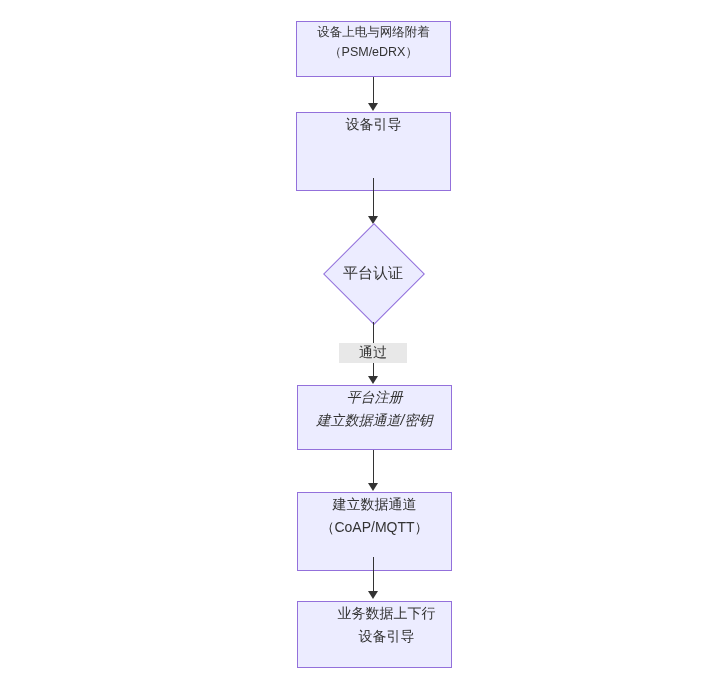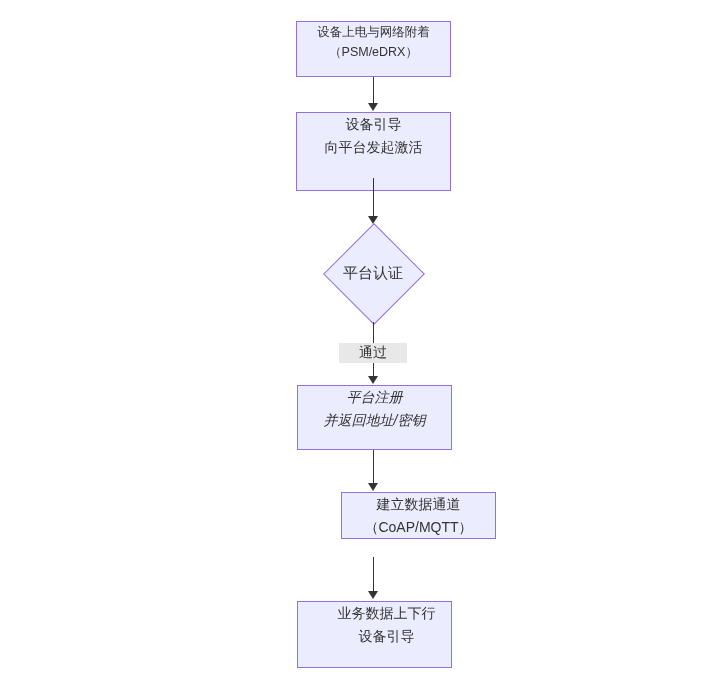--- a/index.html
+++ b/index.html
@@ -27,21 +27,21 @@
     align-items: center;
     justify-content: flex-start;
     text-align: center;
     font-size: 14px;
     line-height: 23px;
   }
   .node span { display: block; white-space: nowrap; }
   .node-a { left: 296px; top: 21px;  width: 155px; height: 56px; font-size: 12.5px; line-height: 20px; }
   .node-b { left: 296px; top: 112px; width: 155px; height: 79px; }
   .node-d { left: 297px; top: 385px; width: 155px; height: 65px; font-style: italic; }
-  .node-e { left: 297px; top: 492px; width: 155px; height: 47px; margin-left: 44px; }
+  .node-e { left: 297px; top: 492px; width: 155px; height: 79px; }
   .node-f { left: 297px; top: 601px; width: 155px; height: 67px; padding-left: 24px; }
   
   .diamond-wrap {
     position: absolute;
     left: 323px; top: 223px;
     width: 100px; height: 100px;
   }
   .diamond-shape {
     position: absolute;
     left: 14.5px; top: 14.5px;
@@ -105,38 +105,37 @@
   <div class="node node-a">
     <span>设备上电与网络附着</span>
     <span>（PSM/eDRX）</span>
   </div>
 
   <div class="edge-line edge-1-line"></div>
   <div class="arrowhead edge-1-head"></div>
 
   <div class="node node-b">
     <span>设备引导</span>
-    <span>向平台发起激活</span>
   </div>
 
   <div class="edge-line edge-2-line"></div>
   <div class="arrowhead edge-2-head"></div>
 
   <div class="diamond-wrap">
     <div class="diamond-shape"></div>
     <div class="diamond-label">平台认证</div>
   </div>
 
   <div class="edge-line edge-3-line"></div>
   <div class="edge-label">通过</div>
   <div class="arrowhead edge-3-head"></div>
 
   <div class="node node-d">
     <span>平台注册</span>
-    <span>并返回地址/密钥</span>
+    <span>建立数据通道/密钥</span>
   </div>
 
   <div class="edge-line edge-4-line"></div>
   <div class="arrowhead edge-4-head"></div>
 
   <div class="node node-e">
     <span>建立数据通道</span>
     <span>（CoAP/MQTT）</span>
   </div>
 

